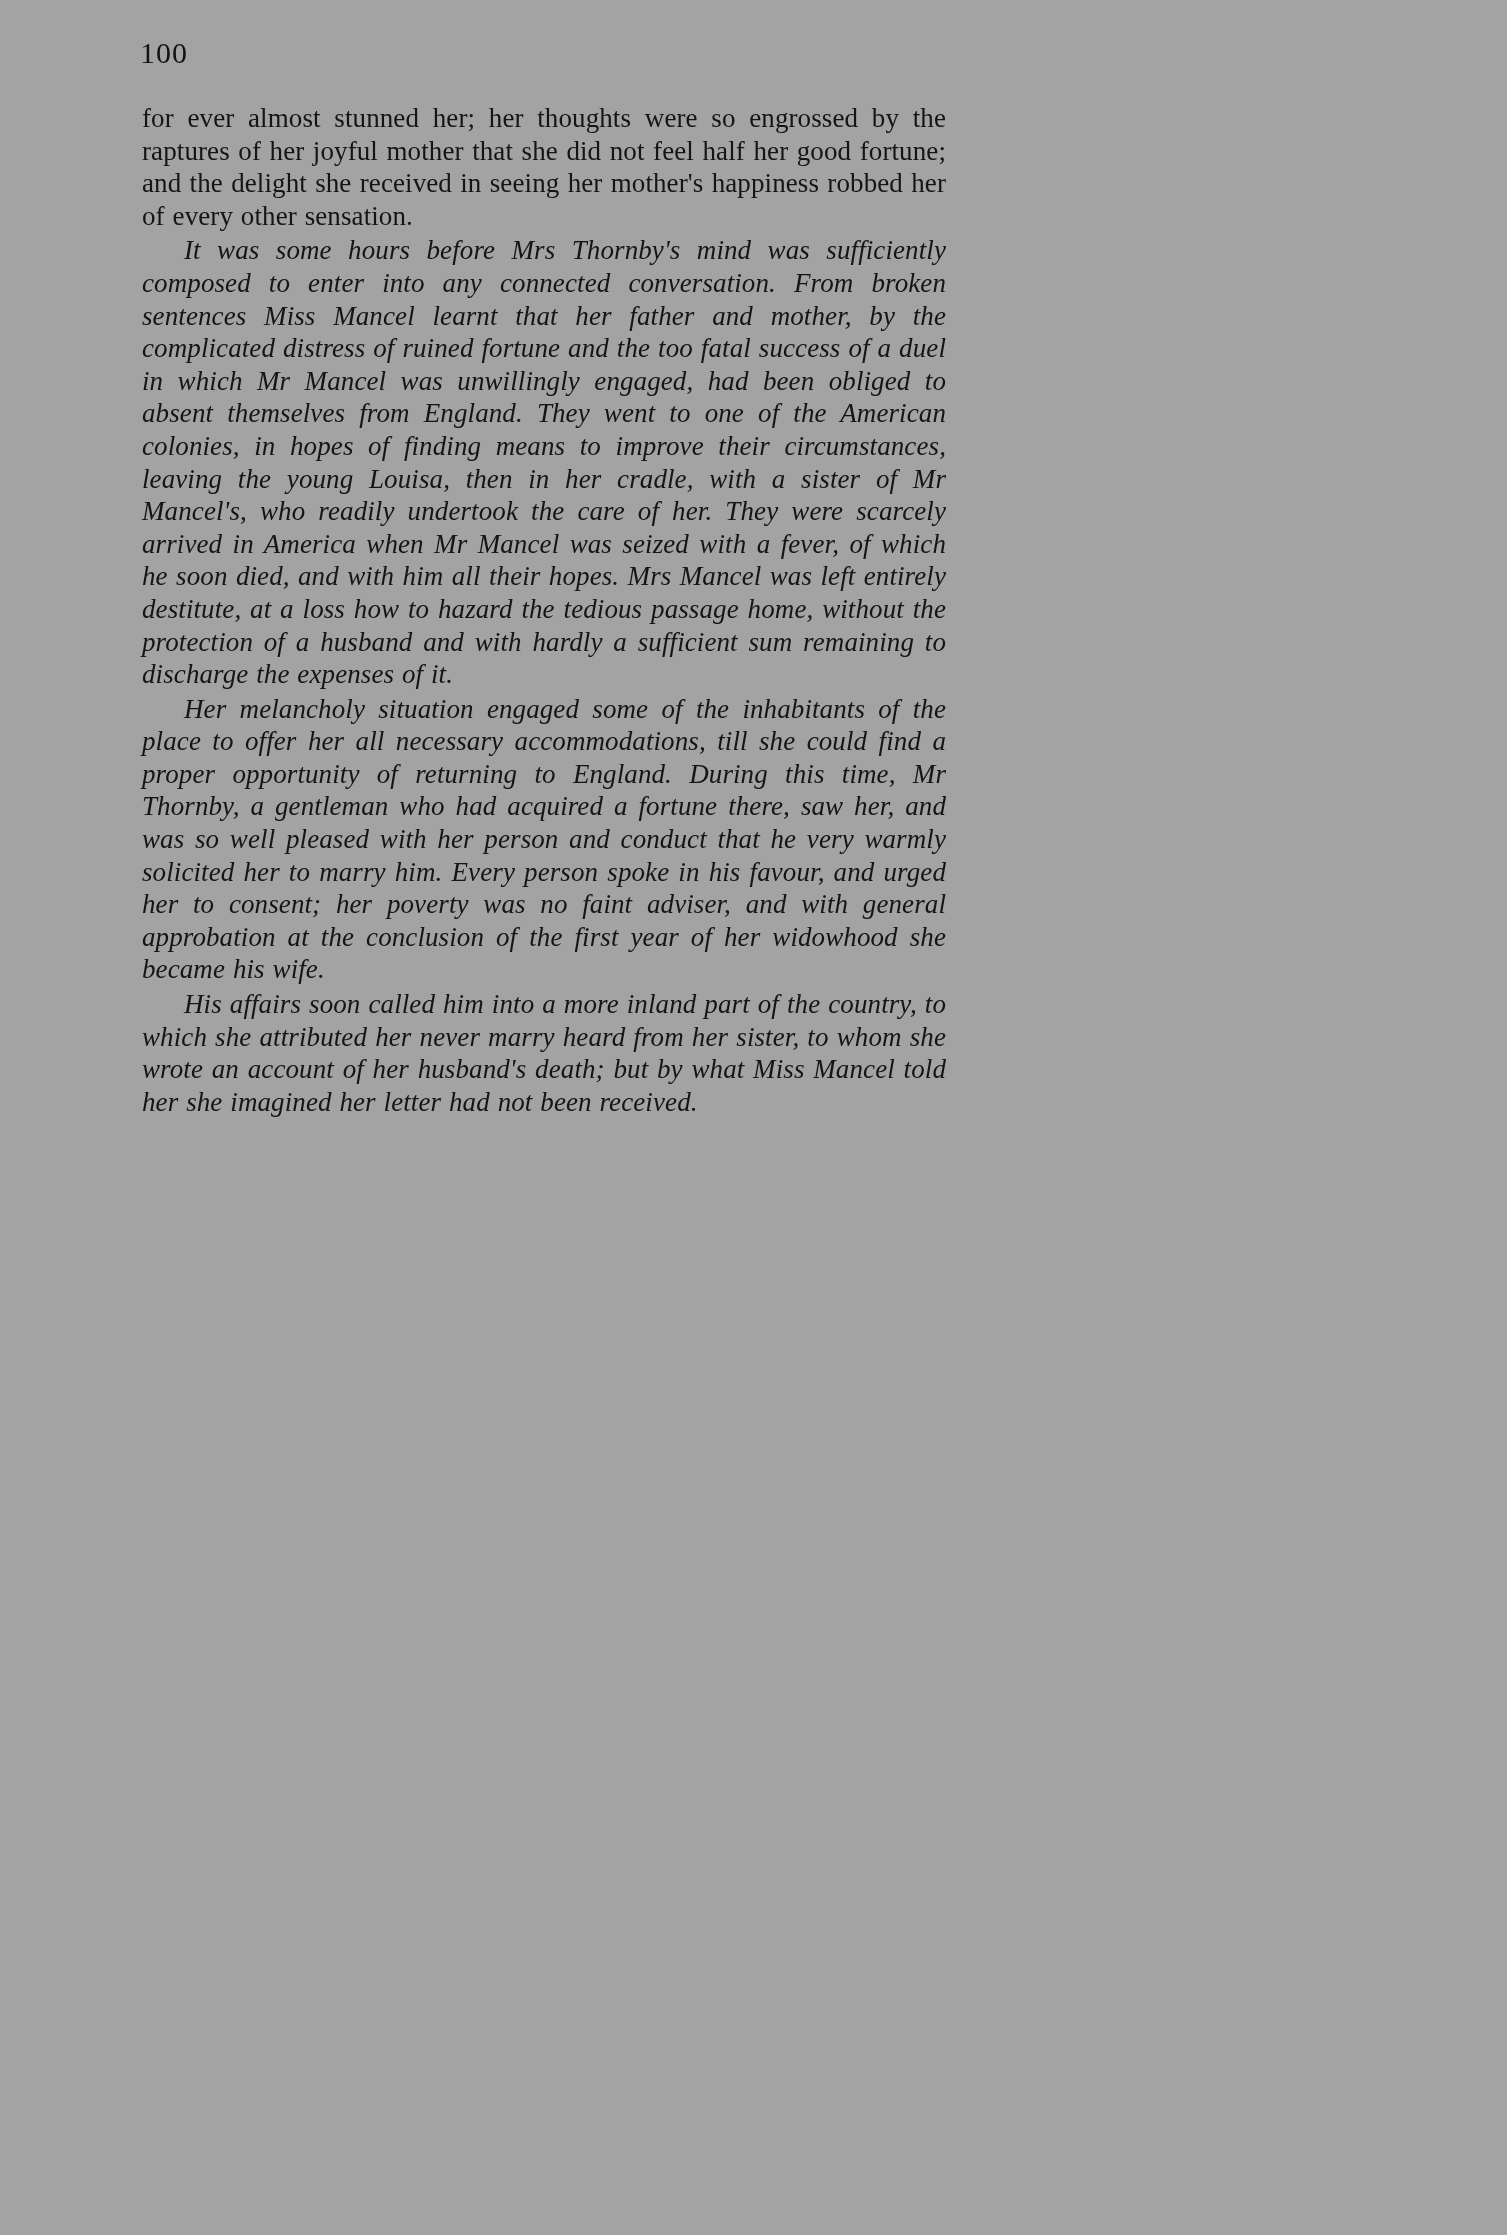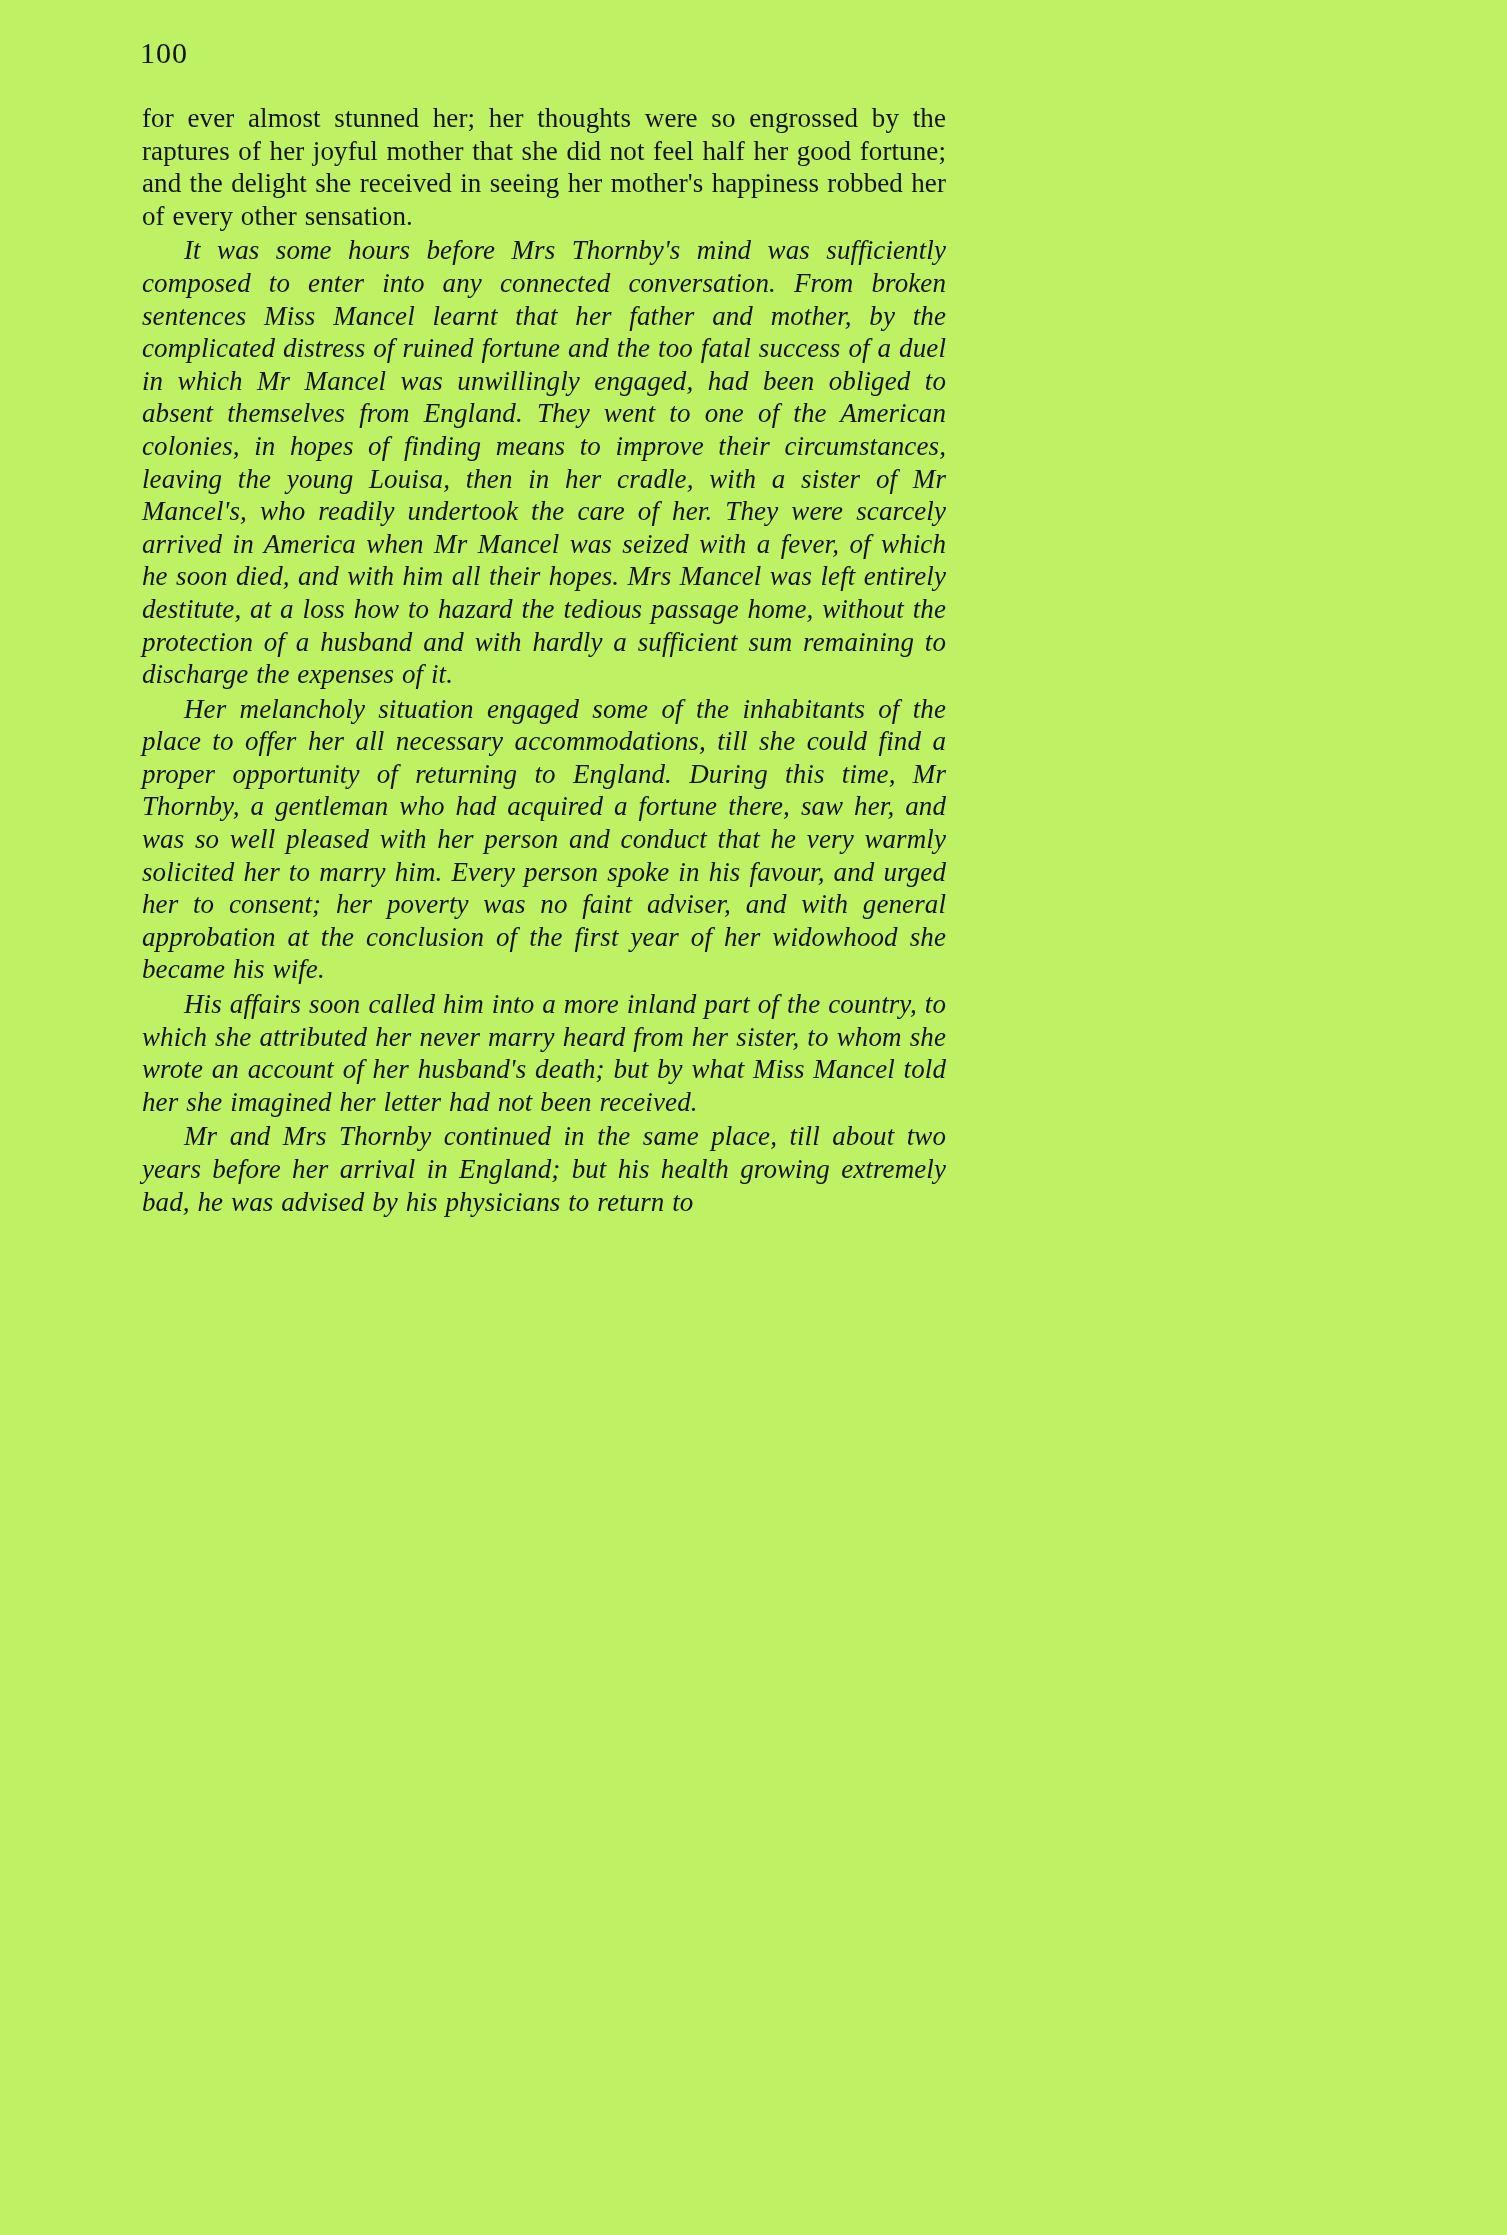--- a/index.html
+++ b/index.html
@@ -4,21 +4,21 @@
 <style>
   html, body {
     margin: 0;
     padding: 0;
     background: #ffffff;
   }
   .scan-page {
     position: relative;
     width: 1507px;
     height: 2235px;
-    background: #bef264;
+    background: #a3a3a3;
     color: #131313;
     font-family: "Liberation Serif", "DejaVu Serif", serif;
     overflow: hidden;
   }
   .page-number {
     position: absolute;
     left: 140px;
     top: 36px;
     font-size: 30px;
     letter-spacing: 1px;
@@ -49,15 +49,14 @@
 <body>
 
 <div class="scan-page">
   <div class="page-number">100</div>
 
   <div class="text-block">
     <p class="para">for ever almost stunned her; her thoughts were so engrossed by the raptures of her joyful mother that she did not feel half her good fortune; and the delight she received in seeing her mother's happiness robbed her of every other sensation.</p>
     <p class="para indent">It was some hours before Mrs Thornby's mind was sufficiently composed to enter into any connected conversation. From broken sentences Miss Mancel learnt that her father and mother, by the complicated distress of ruined fortune and the too fatal success of a duel in which Mr Mancel was unwillingly engaged, had been obliged to absent themselves from England. They went to one of the American colonies, in hopes of finding means to improve their circumstances, leaving the young Louisa, then in her cradle, with a sister of Mr Mancel's, who readily undertook the care of her. They were scarcely arrived in America when Mr Mancel was seized with a fever, of which he soon died, and with him all their hopes. Mrs Mancel was left entirely destitute, at a loss how to hazard the tedious passage home, without the protection of a husband and with hardly a sufficient sum remaining to discharge the expenses of it.</p>
     <p class="para indent">Her melancholy situation engaged some of the inhabitants of the place to offer her all necessary accommodations, till she could find a proper opportunity of returning to England. During this time, Mr Thornby, a gentleman who had acquired a fortune there, saw her, and was so well pleased with her person and conduct that he very warmly solicited her to marry him. Every person spoke in his favour, and urged her to consent; her poverty was no faint adviser, and with general approbation at the conclusion of the first year of her widowhood she became his wife.</p>
     <p class="para indent">His affairs soon called him into a more inland part of the country, to which she attributed her never marry heard from her sister, to whom she wrote an account of her husband's death; but by what Miss Mancel told her she imagined her letter had not been received.</p>
-    <p class="para indent">Mr and Mrs Thornby continued in the same place, till about two years before her arrival in England; but his health growing extremely bad, he was advised by his physicians to return to</p>
   </div>
 </div>
 
 </body></html>

